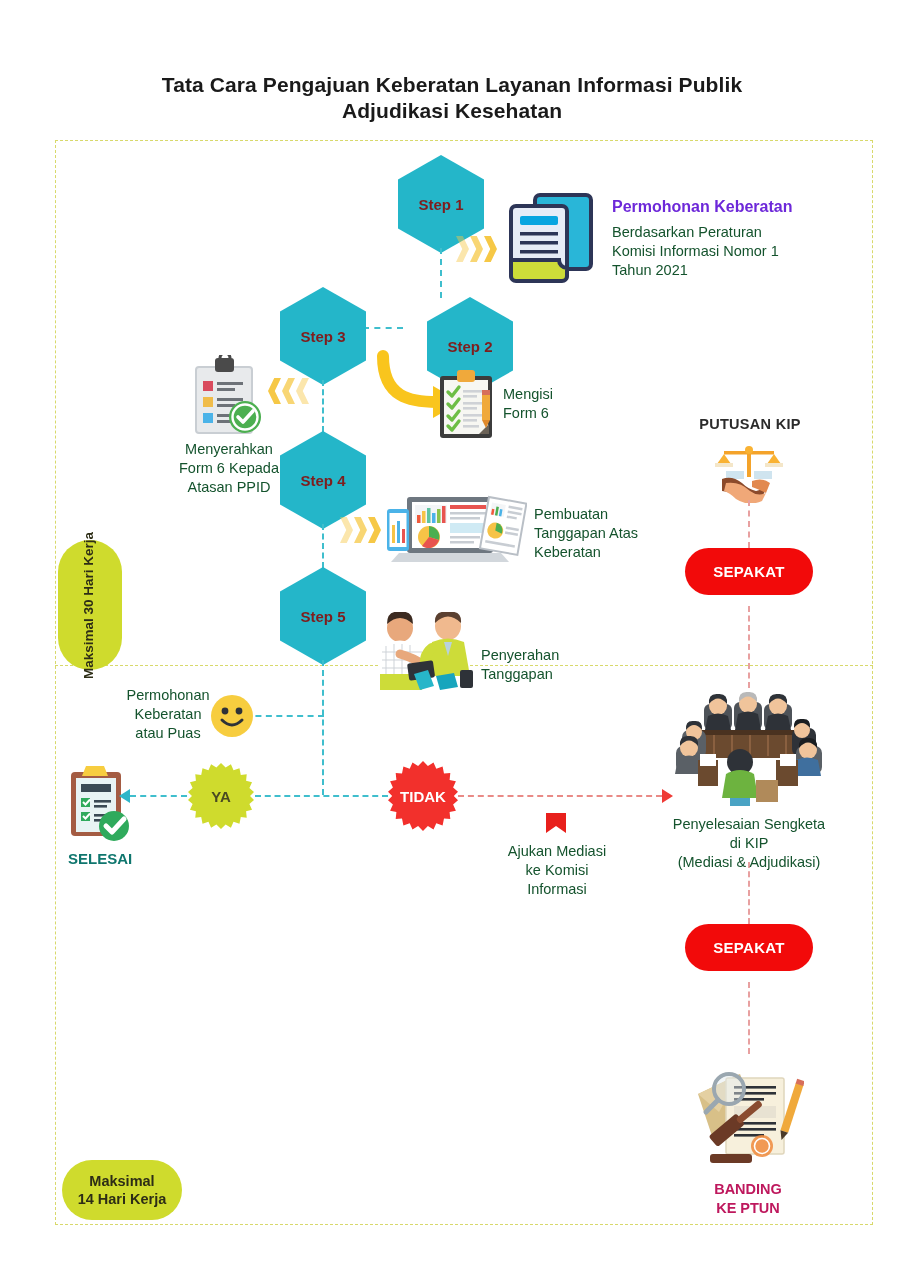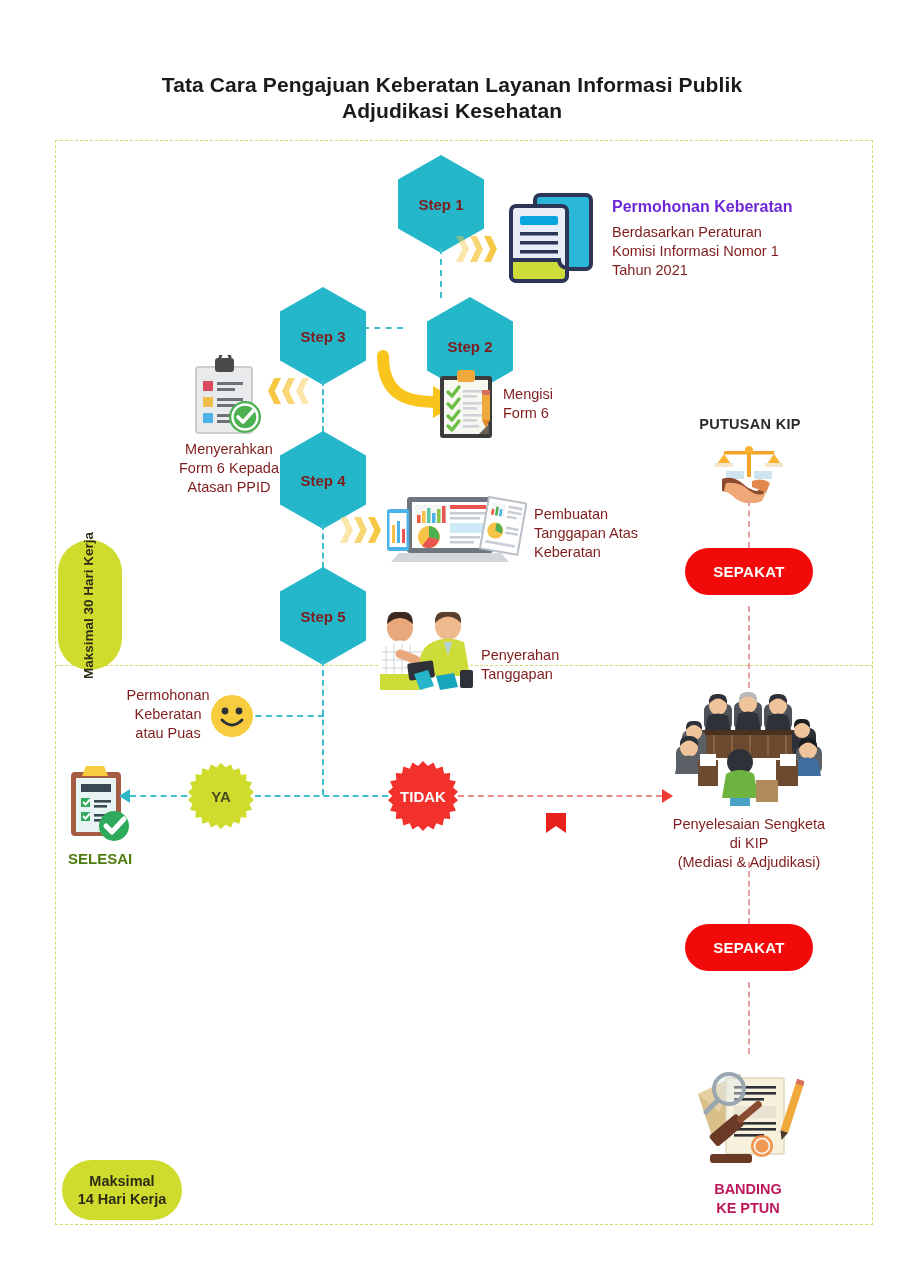--- a/index.html
+++ b/index.html
@@ -49,21 +49,21 @@
     clip-path:polygon(0 0,52% 0,100% 50%,52% 100%,0 100%,48% 50%);
     margin-right:1px;
   }
   .chev.c1 span:nth-child(1){opacity:.45}
   .chev.c1 span:nth-child(2){opacity:.75}
   .chev.left span{transform:scaleX(-1);}
   .chev.left span:nth-child(3){opacity:.45}
   .chev.left span:nth-child(2){opacity:.75}
 
   
-  .cap{font-size:14.5px;line-height:1.32;color:#7f1d1d;}
+  .cap{font-size:14.5px;line-height:1.32;color:#14532d;}
   .cap-b{font-size:16px;font-weight:bold;color:#6d28d9;}
   .center{text-align:center;}
 
   
   .pill{
     background:#cfdb2d;border-radius:42px;
     display:flex;align-items:center;justify-content:center;
     color:#2d2d16;font-weight:bold;text-align:center;line-height:1.25;
   }
   #badge30{
@@ -349,41 +349,46 @@
     <path d="M15 40 l2.5 2.5 l4.5 -5" stroke="#ffffff" stroke-width="2" fill="none"></path>
     <rect x="26" y="38" width="17" height="2.6" fill="#3a4a54"></rect>
     <rect x="26" y="43" width="13" height="2.6" fill="#3a4a54"></rect>
     <rect x="13" y="50" width="9" height="9" fill="#2faa5c"></rect>
     <path d="M15 54 l2.5 2.5 l4.5 -5" stroke="#ffffff" stroke-width="2" fill="none"></path>
     <rect x="26" y="52" width="17" height="2.6" fill="#3a4a54"></rect>
     <rect x="26" y="57" width="13" height="2.6" fill="#3a4a54"></rect>
     <circle cx="46" cy="64" r="15" fill="#2faa5c"></circle>
     <path d="M38 64 l6 6 l12 -13" stroke="#ffffff" stroke-width="5" fill="none" stroke-linecap="round" stroke-linejoin="round"></path>
   </svg>
-  <div class="abs" style="left:68px;top:850px;font-size:15px;font-weight:bold;color:#4d7c0f;">SELESAI</div>
+  <div class="abs" style="left:68px;top:850px;font-size:15px;font-weight:bold;color:#0f766e;">SELESAI</div>
 
   <div class="abs arrow-l" style="left:119px;top:789px;"></div>
   <div class="abs hdash-teal" style="left:130px;top:795px;width:57px;"></div>
 
   <div class="abs burst" style="left:188px;top:763px;">
     <span>YA</span>
   </div>
 
   <div class="abs hdash-teal" style="left:255px;top:795px;width:133px;"></div>
 
   <div class="abs burst red" style="left:388px;top:761px;width:70px;height:70px;">
     <span>TIDAK</span>
   </div>
 
   <div class="abs hdash-red" style="left:458px;top:795px;width:204px;"></div>
   <div class="abs arrow-r-red" style="left:662px;top:789px;"></div>
 
   <svg class="abs" style="left:545px;top:812px;" width="22" height="28" viewBox="0 0 22 28">
     <path d="M1 1 h20 v20 l-10 -7 l-10 7 Z" fill="#e8201c"></path>
   </svg>
+  <div class="abs center" style="left:486px;top:842px;width:142px;">
+    <div class="cap">Ajukan Mediasi</div>
+    <div class="cap">ke Komisi</div>
+    <div class="cap">Informasi</div>
+  </div>
 
   <div class="abs center" style="left:660px;top:416px;width:180px;font-size:14.5px;font-weight:bold;color:#2b2b2b;letter-spacing:.3px;">PUTUSAN KIP</div>
 
   <svg class="abs" style="left:712px;top:445px;" width="74" height="58" viewBox="0 0 74 58">
     <rect x="12" y="6" width="50" height="3.5" fill="#f4a32a"></rect>
     <rect x="35" y="6" width="4" height="26" fill="#f4a32a"></rect>
     <circle cx="37" cy="5" r="4" fill="#f9b233"></circle>
     <path d="M12 9 l-7 10 h14 Z" fill="#f9b233"></path>
     <path d="M62 9 l-7 10 h14 Z" fill="#f9b233"></path>
     <rect x="3" y="18" width="18" height="4" fill="#f4e6c8"></rect>

